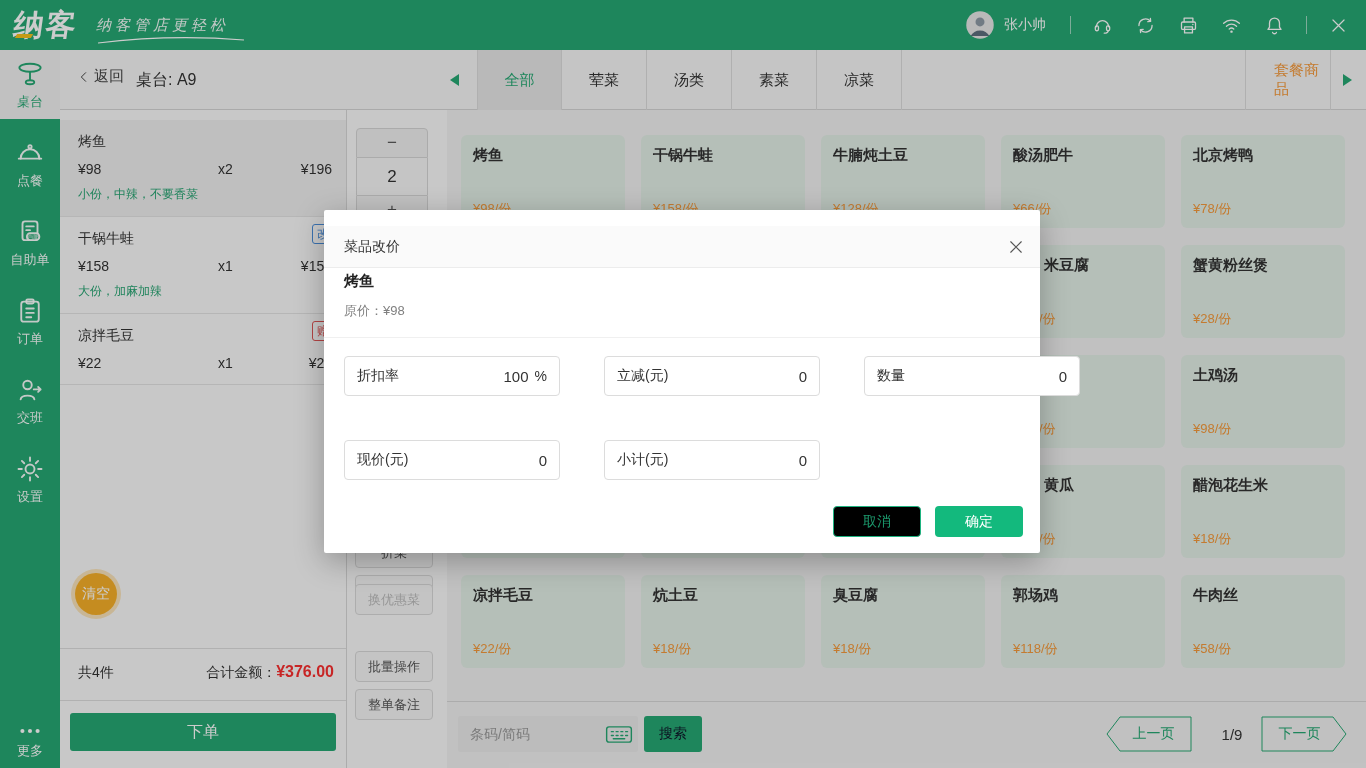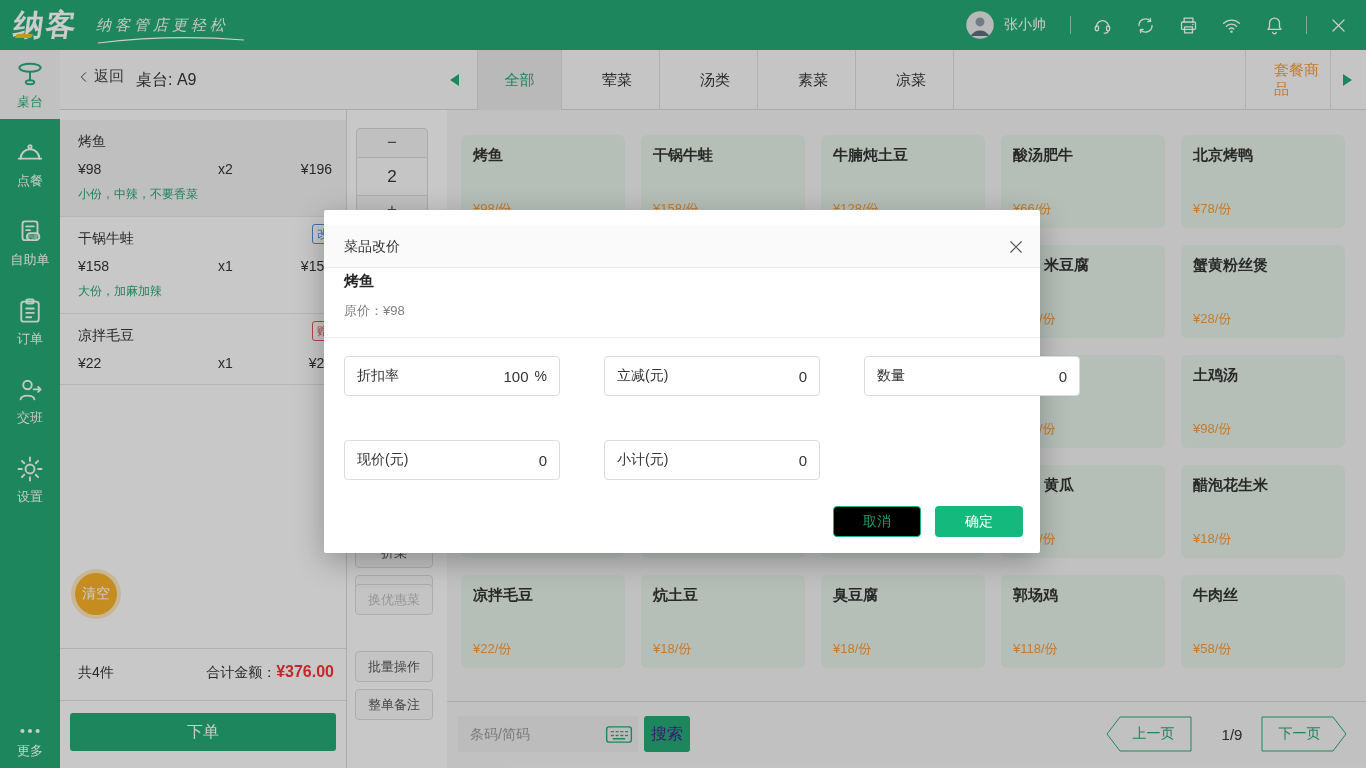--- a/index.html
+++ b/index.html
@@ -42,21 +42,21 @@
   
   .subbar{position:absolute;left:60px;top:50px;width:1306px;height:60px;background:#f7f7f7;
     border-bottom:1px solid #d5d5d5;}
   .back-btn{position:absolute;left:16px;top:17px;display:flex;align-items:center;color:#444;
     font-size:15px;cursor:pointer;}
   .back-btn .icon{width:16px;height:16px;margin-right:2px;}
   .table-label{position:absolute;left:76px;top:20px;font-size:16px;color:#333;}
   .tab-arrow{position:absolute;top:23px;width:12px;height:14px;color:#26a873;cursor:pointer;}
   .tab-arrow.left{left:388px;}
   .tab-arrow.right{left:1282px;}
-  .tabs{position:absolute;left:417px;top:0;height:60px;display:flex;gap:13px;}
+  .tabs{position:absolute;left:417px;top:0;height:60px;display:flex;}
   .tab{width:85px;height:60px;display:flex;align-items:center;justify-content:center;
     font-size:15px;color:#333;border-right:1px solid #dcdcdc;cursor:pointer;}
   .tab:first-child{border-left:1px solid #dcdcdc;}
   .tab.active{background:#e8e8e8;color:#26a873;}
   .combo-tab{position:absolute;left:1185px;top:0;width:86px;height:60px;display:flex;
     align-items:center;justify-content:center;font-size:15px;color:#f59a3c;
     border-left:1px solid #dcdcdc;border-right:1px solid #dcdcdc;cursor:pointer;padding-left:28px;}
 
   
   .order-panel{position:absolute;left:60px;top:110px;width:287px;height:658px;background:#fbfbfb;
@@ -107,22 +107,22 @@
   .mc-name{position:absolute;left:12px;top:11px;font-size:15px;font-weight:600;color:#333;}
   .mc-price{position:absolute;left:12px;bottom:10px;font-size:13px;color:#f59a3c;}
   .menu-card.partial .mc-name{left:43px;}
   .menu-card.partial .mc-price{left:38px;}
   .menu-bottom{position:absolute;left:0;top:591px;width:100%;height:67px;border-top:1px solid #d8d8d8;}
   .search-input{position:absolute;left:11px;top:14px;width:180px;height:36px;background:#ececec;
     border:none;outline:none;padding:0 34px 0 12px;font-size:14px;color:#333;border-radius:2px;
     font-family:"Liberation Sans","DejaVu Sans",sans-serif;}
   .search-input::placeholder{color:#999;}
   .kb-icon{position:absolute;left:158px;top:23px;width:28px;height:19px;color:#26a873;cursor:pointer;}
-  .search-btn{position:absolute;left:197px;top:14px;width:46px;height:36px;background:#26a873;
-    color:#4c1d95;border:none;border-radius:3px;font-size:16px;cursor:pointer;}
+  .search-btn{position:absolute;left:197px;top:14px;width:58px;height:36px;background:#26a873;
+    color:#0f172a;border:none;border-radius:3px;font-size:14px;cursor:pointer;}
   .page-btn{position:absolute;top:14px;width:86px;height:36px;color:#26a873;font-size:14px;
     cursor:pointer;}
   .page-btn svg{position:absolute;inset:0;width:86px;height:36px;fill:none;stroke:#26a873;
     stroke-width:1;}
   .page-btn span{position:absolute;inset:0;display:flex;align-items:center;justify-content:center;}
   .page-btn.prev{left:659px;}  .page-btn.prev span{padding-left:9px;}
   .page-btn.next{left:814px;}  .page-btn.next span{padding-right:9px;}
   .page-ind{position:absolute;left:757px;top:14px;width:56px;height:36px;display:flex;
     align-items:center;justify-content:center;font-size:15px;color:#333;}
 

